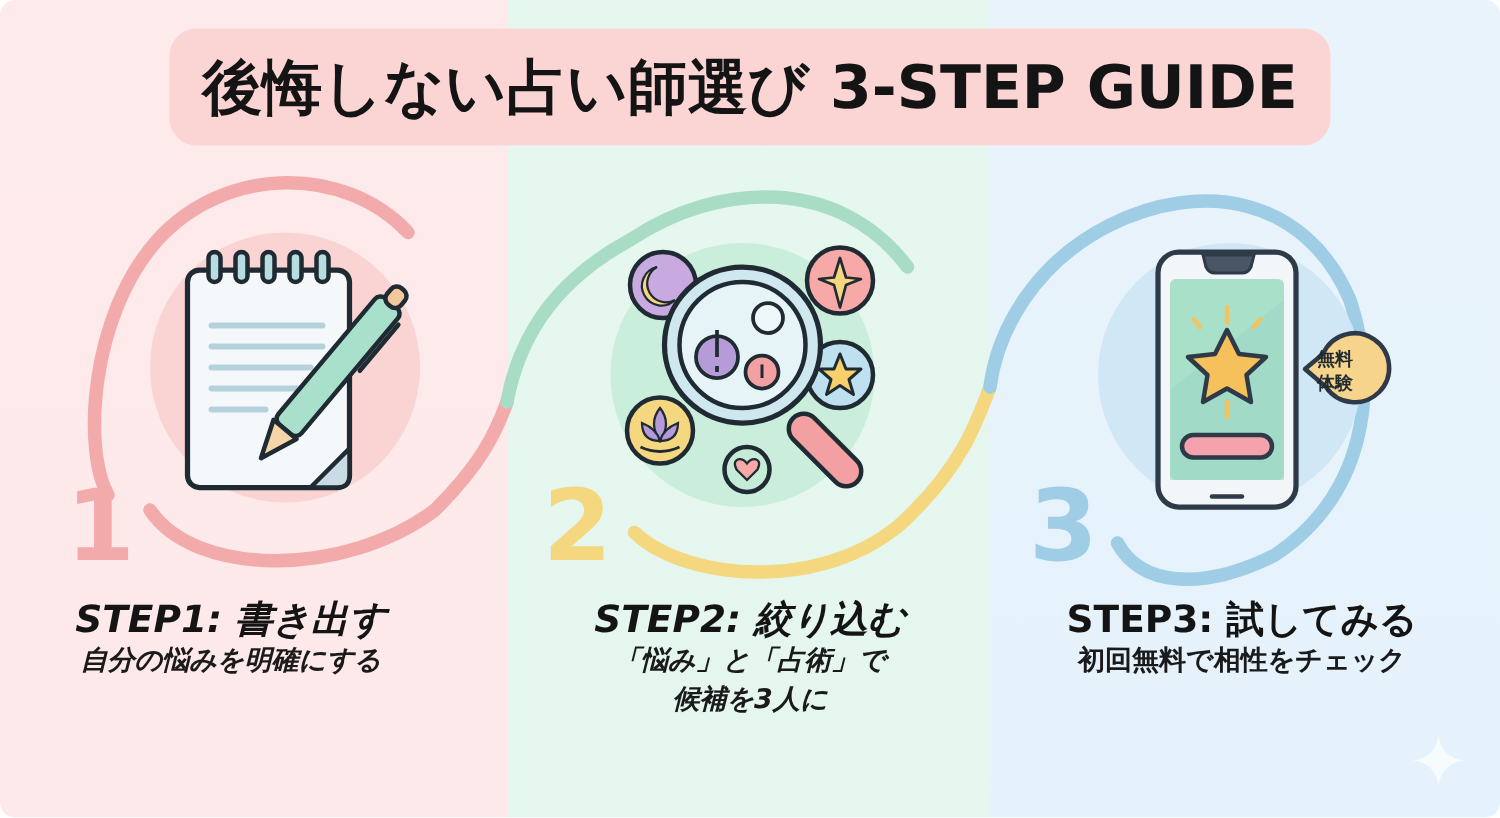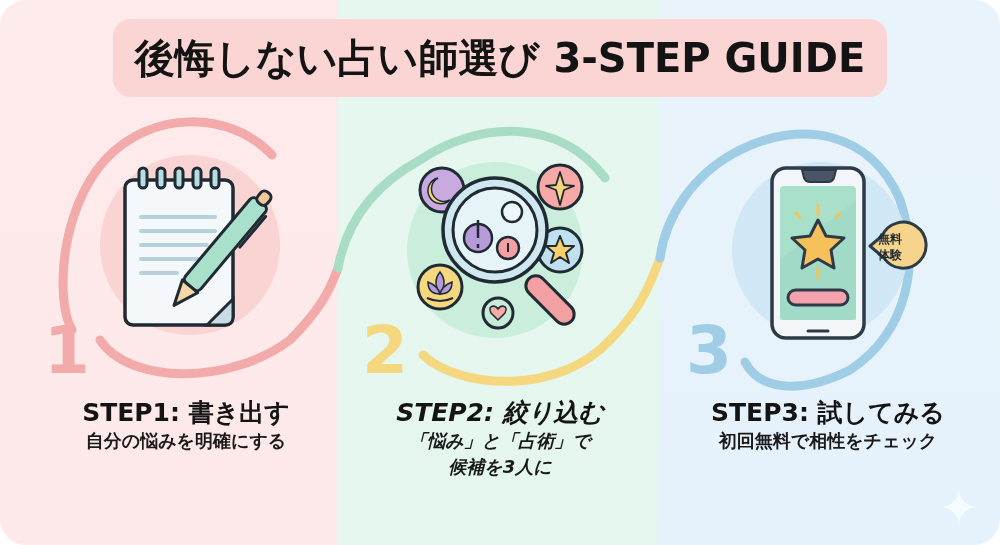--- a/index.html
+++ b/index.html
@@ -1,20 +1,20 @@
 <!DOCTYPE html>
 <html><head>
 <meta charset="utf-8">
 <style>
   * { box-sizing: border-box; margin: 0; padding: 0; }
   html, body { width: 1000px; height: 545px; background: #ffffff; overflow: hidden; }
   body { font-family: "DejaVu Sans", "Liberation Sans", sans-serif; }
   .card {
     position: absolute; left: 0; top: 0; width: 1000px; height: 545px;
-    border-radius: 26px; overflow: hidden;
+    border-radius: 10px; overflow: hidden;
   }
   .panel { position: absolute; top: 0; height: 545px; }
   .panel-1 { left: 0; width: 338px; background: linear-gradient(180deg, #fdeaea 0%, #fde9e9 100%); }
   .panel-2 { left: 338px; width: 322px; background: linear-gradient(180deg, #e6f7ef 0%, #e4f6ee 100%); }
   .panel-3 { left: 660px; width: 340px; background: linear-gradient(180deg, #e8f3fb 0%, #e6f2fb 100%); }
 
   .title-banner {
     position: absolute; left: 113px; top: 19px; width: 774px; height: 78px;
     background: #fbd5d4; border-radius: 18px;
     display: flex; align-items: center; justify-content: center;
@@ -155,21 +155,21 @@
       <path d="M 150 96 L 162 86 A 23 23 0 1 1 164 108 Z" fill="#f6d48b" stroke="#2e3a48" stroke-width="3" stroke-linejoin="round"></path>
       <text x="170" y="93" font-family="DejaVu Sans, sans-serif" font-weight="bold" font-size="12" fill="#1f2a33" text-anchor="middle">無料</text>
       <text x="170" y="109" font-family="DejaVu Sans, sans-serif" font-weight="bold" font-size="12" fill="#1f2a33" text-anchor="middle">体験</text>
     </svg>
   </div>
 
   <div class="step-num" style="left:44px; top:318px; color:#f2aaaa;">1</div>
   <div class="step-num" style="left:362px; top:318px; color:#f4d77e;">2</div>
   <div class="step-num" style="left:686px; top:318px; color:#9fcde6;">3</div>
 
-  <div class="step-text" style="left:36px; width:300px; top:398px;">
+  <div class="step-text" style="left:4px; width:300px; top:398px;font-style:italic;">
     <div class="step-title">STEP1: 書き出す</div>
     <div class="step-desc">自分の悩みを明確にする</div>
   </div>
 
   <div class="step-text" style="left:345px; width:310px; top:398px;font-style:italic;">
     <div class="step-title">STEP2: 絞り込む</div>
     <div class="step-desc">「悩み」と「占術」で</div>
     <div class="step-desc">候補を3人に</div>
   </div>
 

